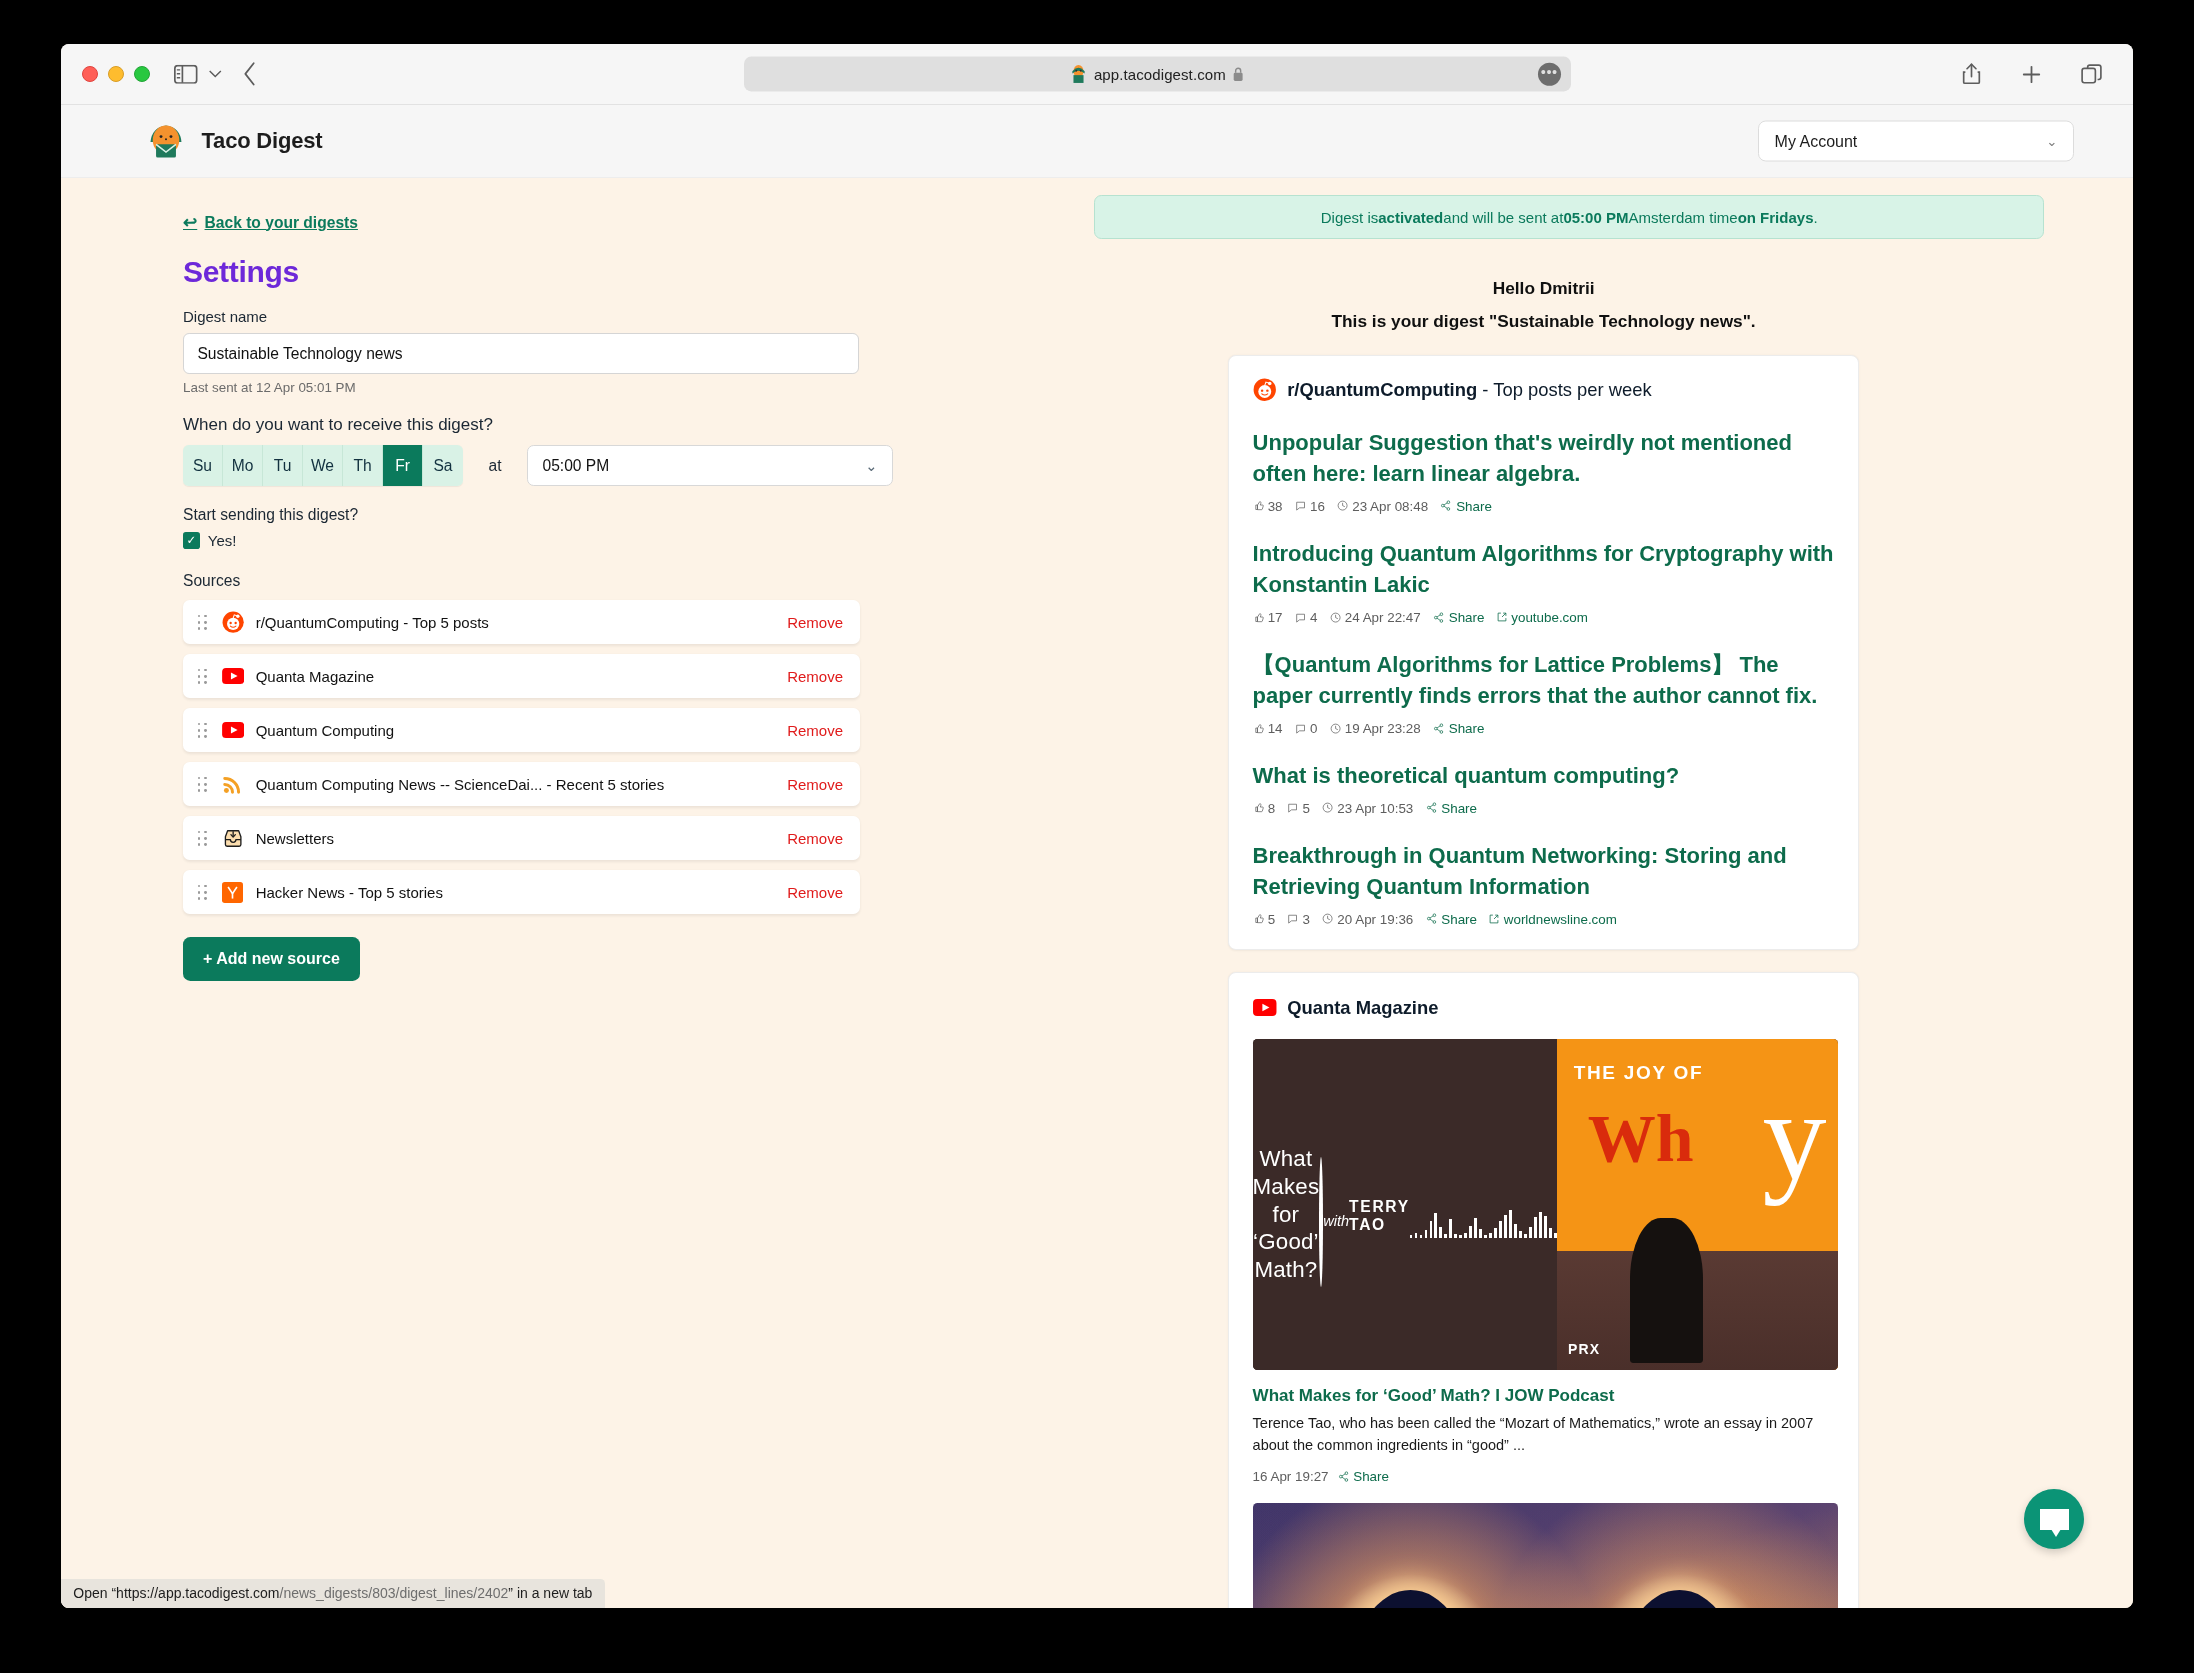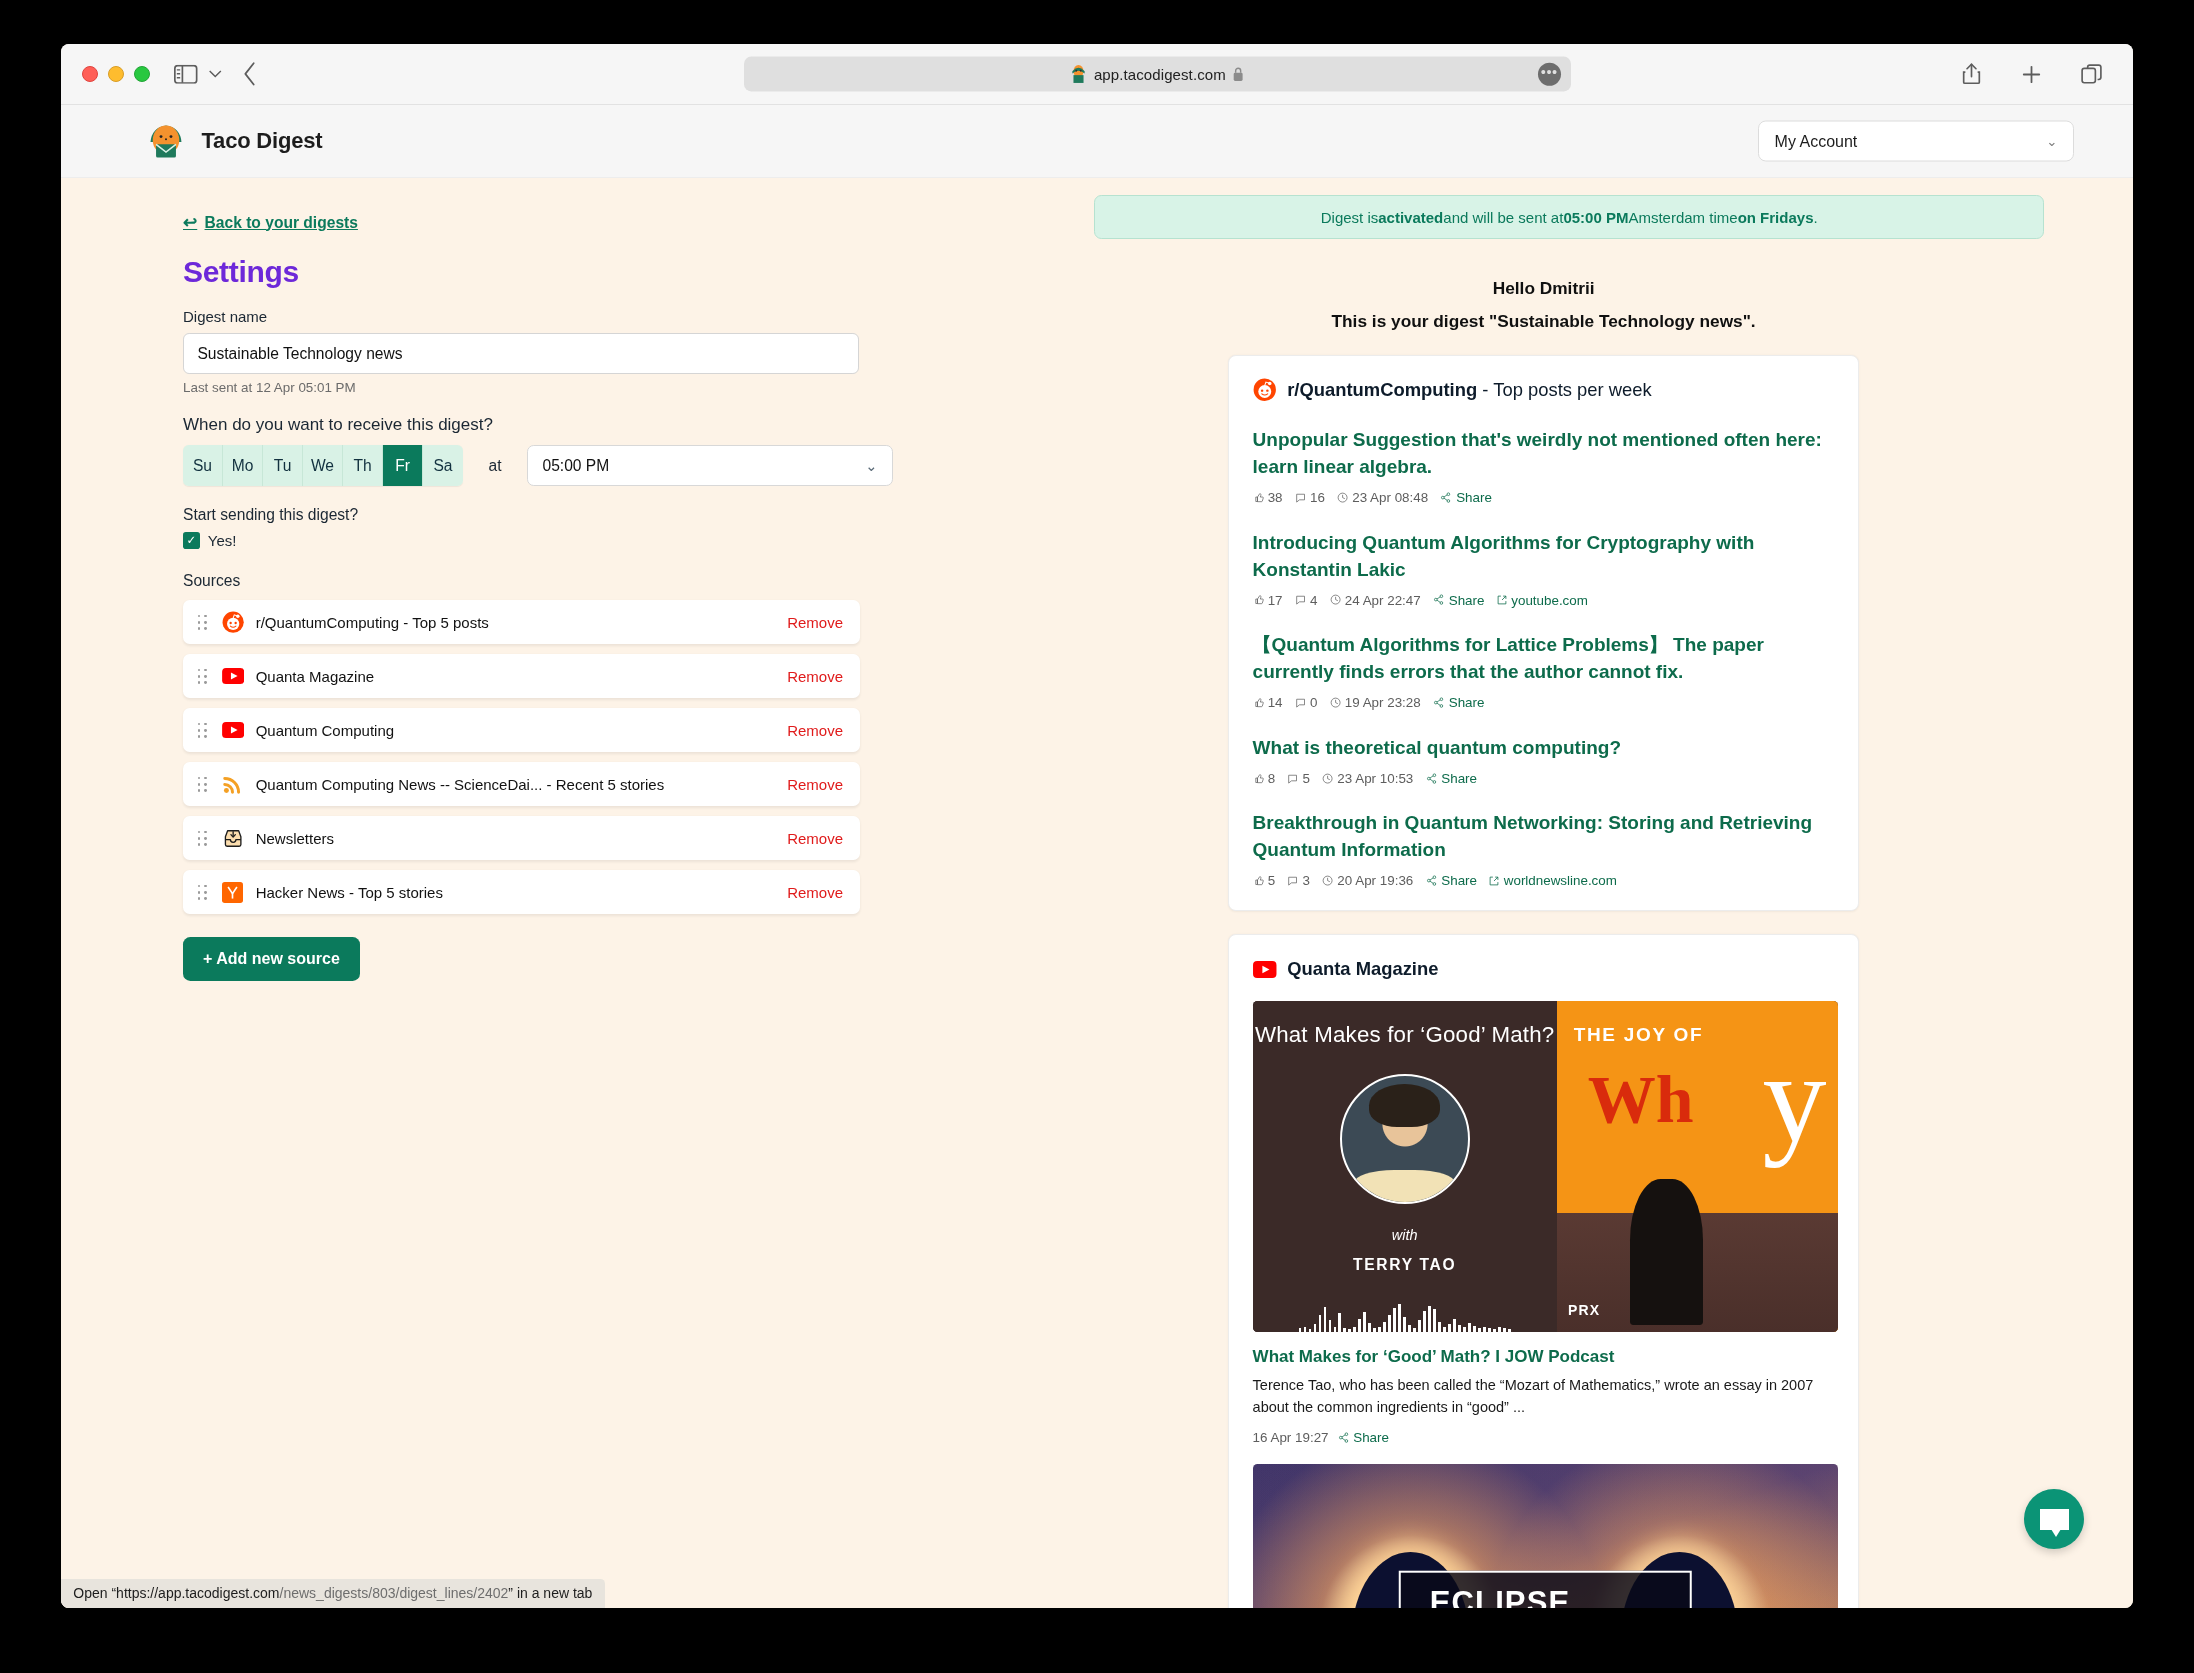--- a/index.html
+++ b/index.html
@@ -173,33 +173,33 @@
     box-shadow: 0 0.6px 2.2px rgba(0,0,0,.05);
   }
   .card-head { display: flex; align-items: center; gap: 10px; text-align: right; }
   .card-head .head-icon { width: 24.6px; height: 24.6px; flex: 0 0 24.6px; display: flex; align-items: center; justify-content: center; }
   .card-head .head-title { font-size: 18.4px; color: #0d1b2a; }
   .card-head .head-title b { font-weight: 700; }
   .card-head .head-title span.sub { font-weight: 400; }
 
   .post { margin-top: 24.6px; }
   .post:first-of-type { margin-top: 23.5px; }
-  .post-title { font-size: 19px; font-weight: 700; color: #0d6b4b; line-height: 1.42; }
+  .post-title { font-size: 22px; font-weight: 700; color: #0d6b4b; line-height: 1.42; }
   .post-meta { margin-top: 9px; display: flex; align-items: center; gap: 4.5px; font-size: 13.4px; color: #5e5e5e; flex-wrap: wrap; }
   .post-meta .mi { display: inline-flex; align-items: center; gap: 3.9px; margin-right: 7.8px; }
   .post-meta .share { color: #0d6b4b; display: inline-flex; align-items: center; gap: 4.5px; margin-right: 7.8px; }
   .post-meta .domain { color: #0d6b4b; display: inline-flex; align-items: center; gap: 4.5px; }
 
   .media-thumb {
     margin-top: 19px; width: 585px; height: 331px; border-radius: 4.5px;
     overflow: hidden; position: relative; background: #3b2a28;
   }
   .thumb-left {
     position: absolute; left: 0; top: 0; width: 52%; height: 100%;
-    background: #3b2a28; display: flex; flex-direction: column; align-items: center; padding-top: 20px; justify-content: space-between;
+    background: #3b2a28; display: flex; flex-direction: row; align-items: center; padding-top: 20px;
   }
   .thumb-left .tt-title { color: #fff; font-size: 22.3px; font-weight: 400; text-align: center; line-height: 1.25; letter-spacing: 0.2px; }
   .thumb-left .tt-avatar {
     margin-top: 15.6px; width: 130px; height: 130px; border-radius: 50%;
     border: 2.8px solid #fff; overflow: hidden;
     background: radial-gradient(circle at 50% 38%, #e8c49a 0 22%, #3c4a55 23% 100%);
     position: relative;
   }
   .tt-avatar .hair { position: absolute; left: 22%; top: 6%; width: 56%; height: 34%; background: #2a2119; border-radius: 50% 50% 40% 40%; }
   .tt-avatar .shirt { position: absolute; left: 10%; bottom: 0; width: 80%; height: 26%; background: #f2e2b6; border-radius: 40% 40% 0 0; }

